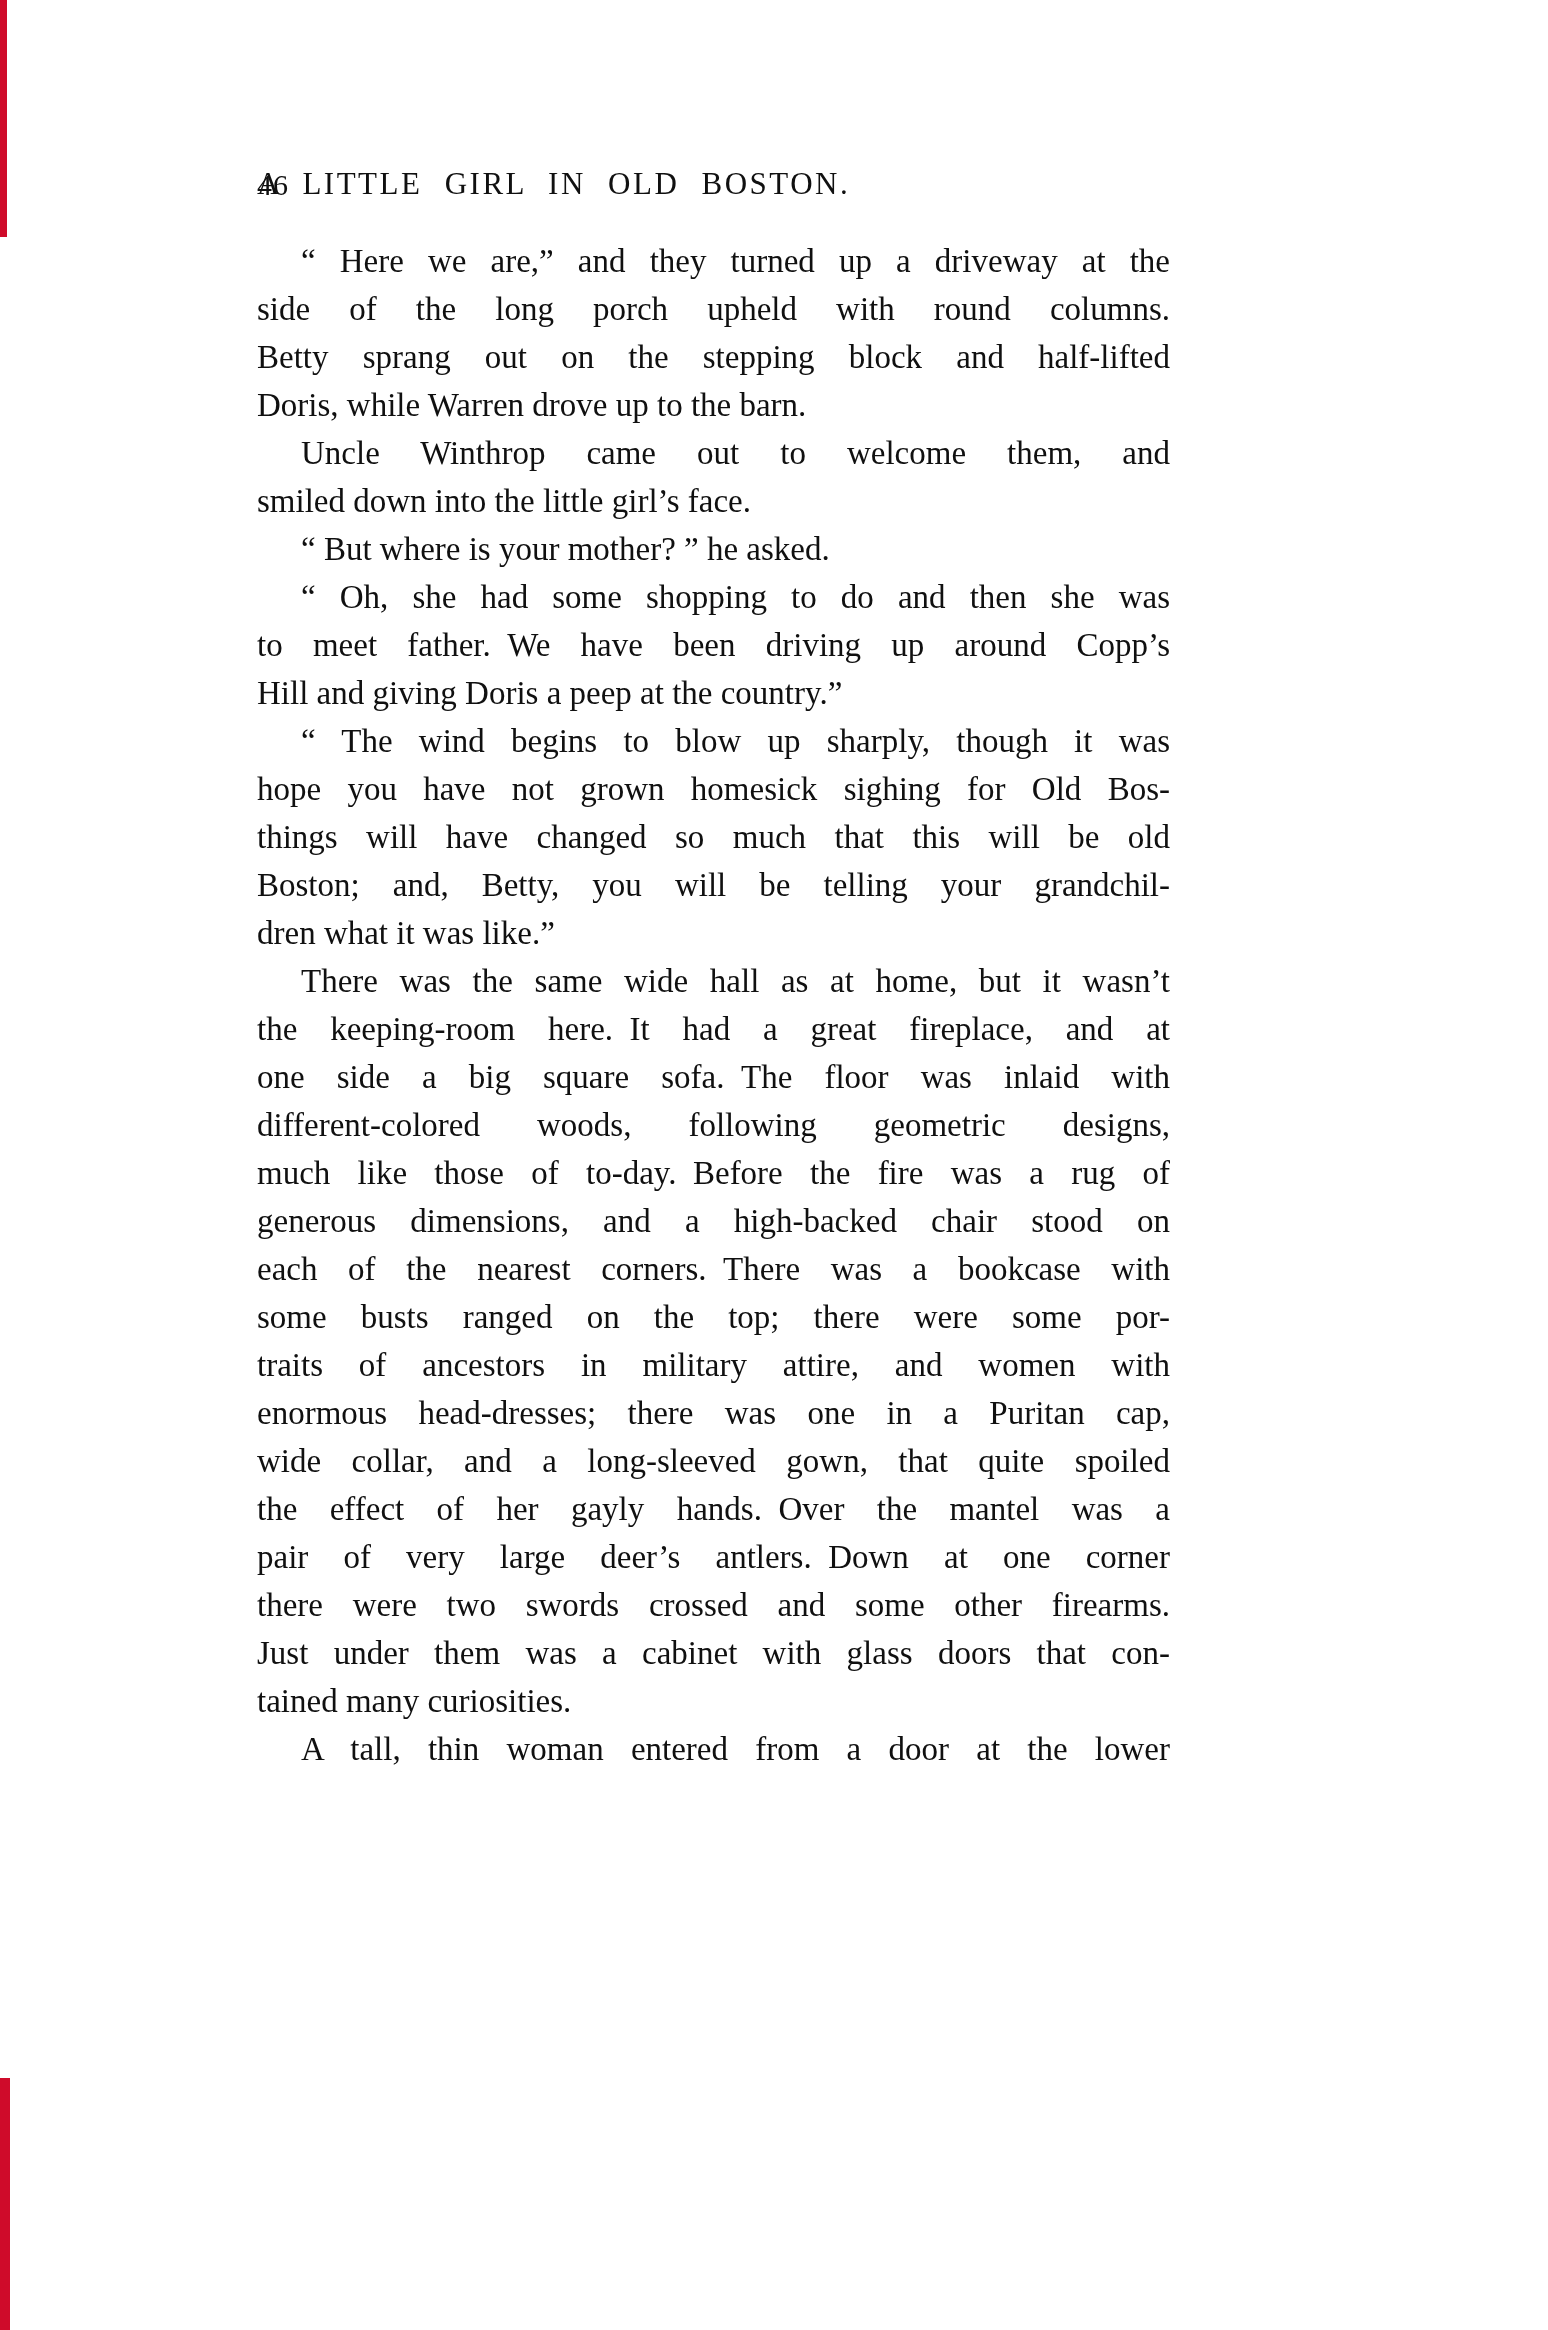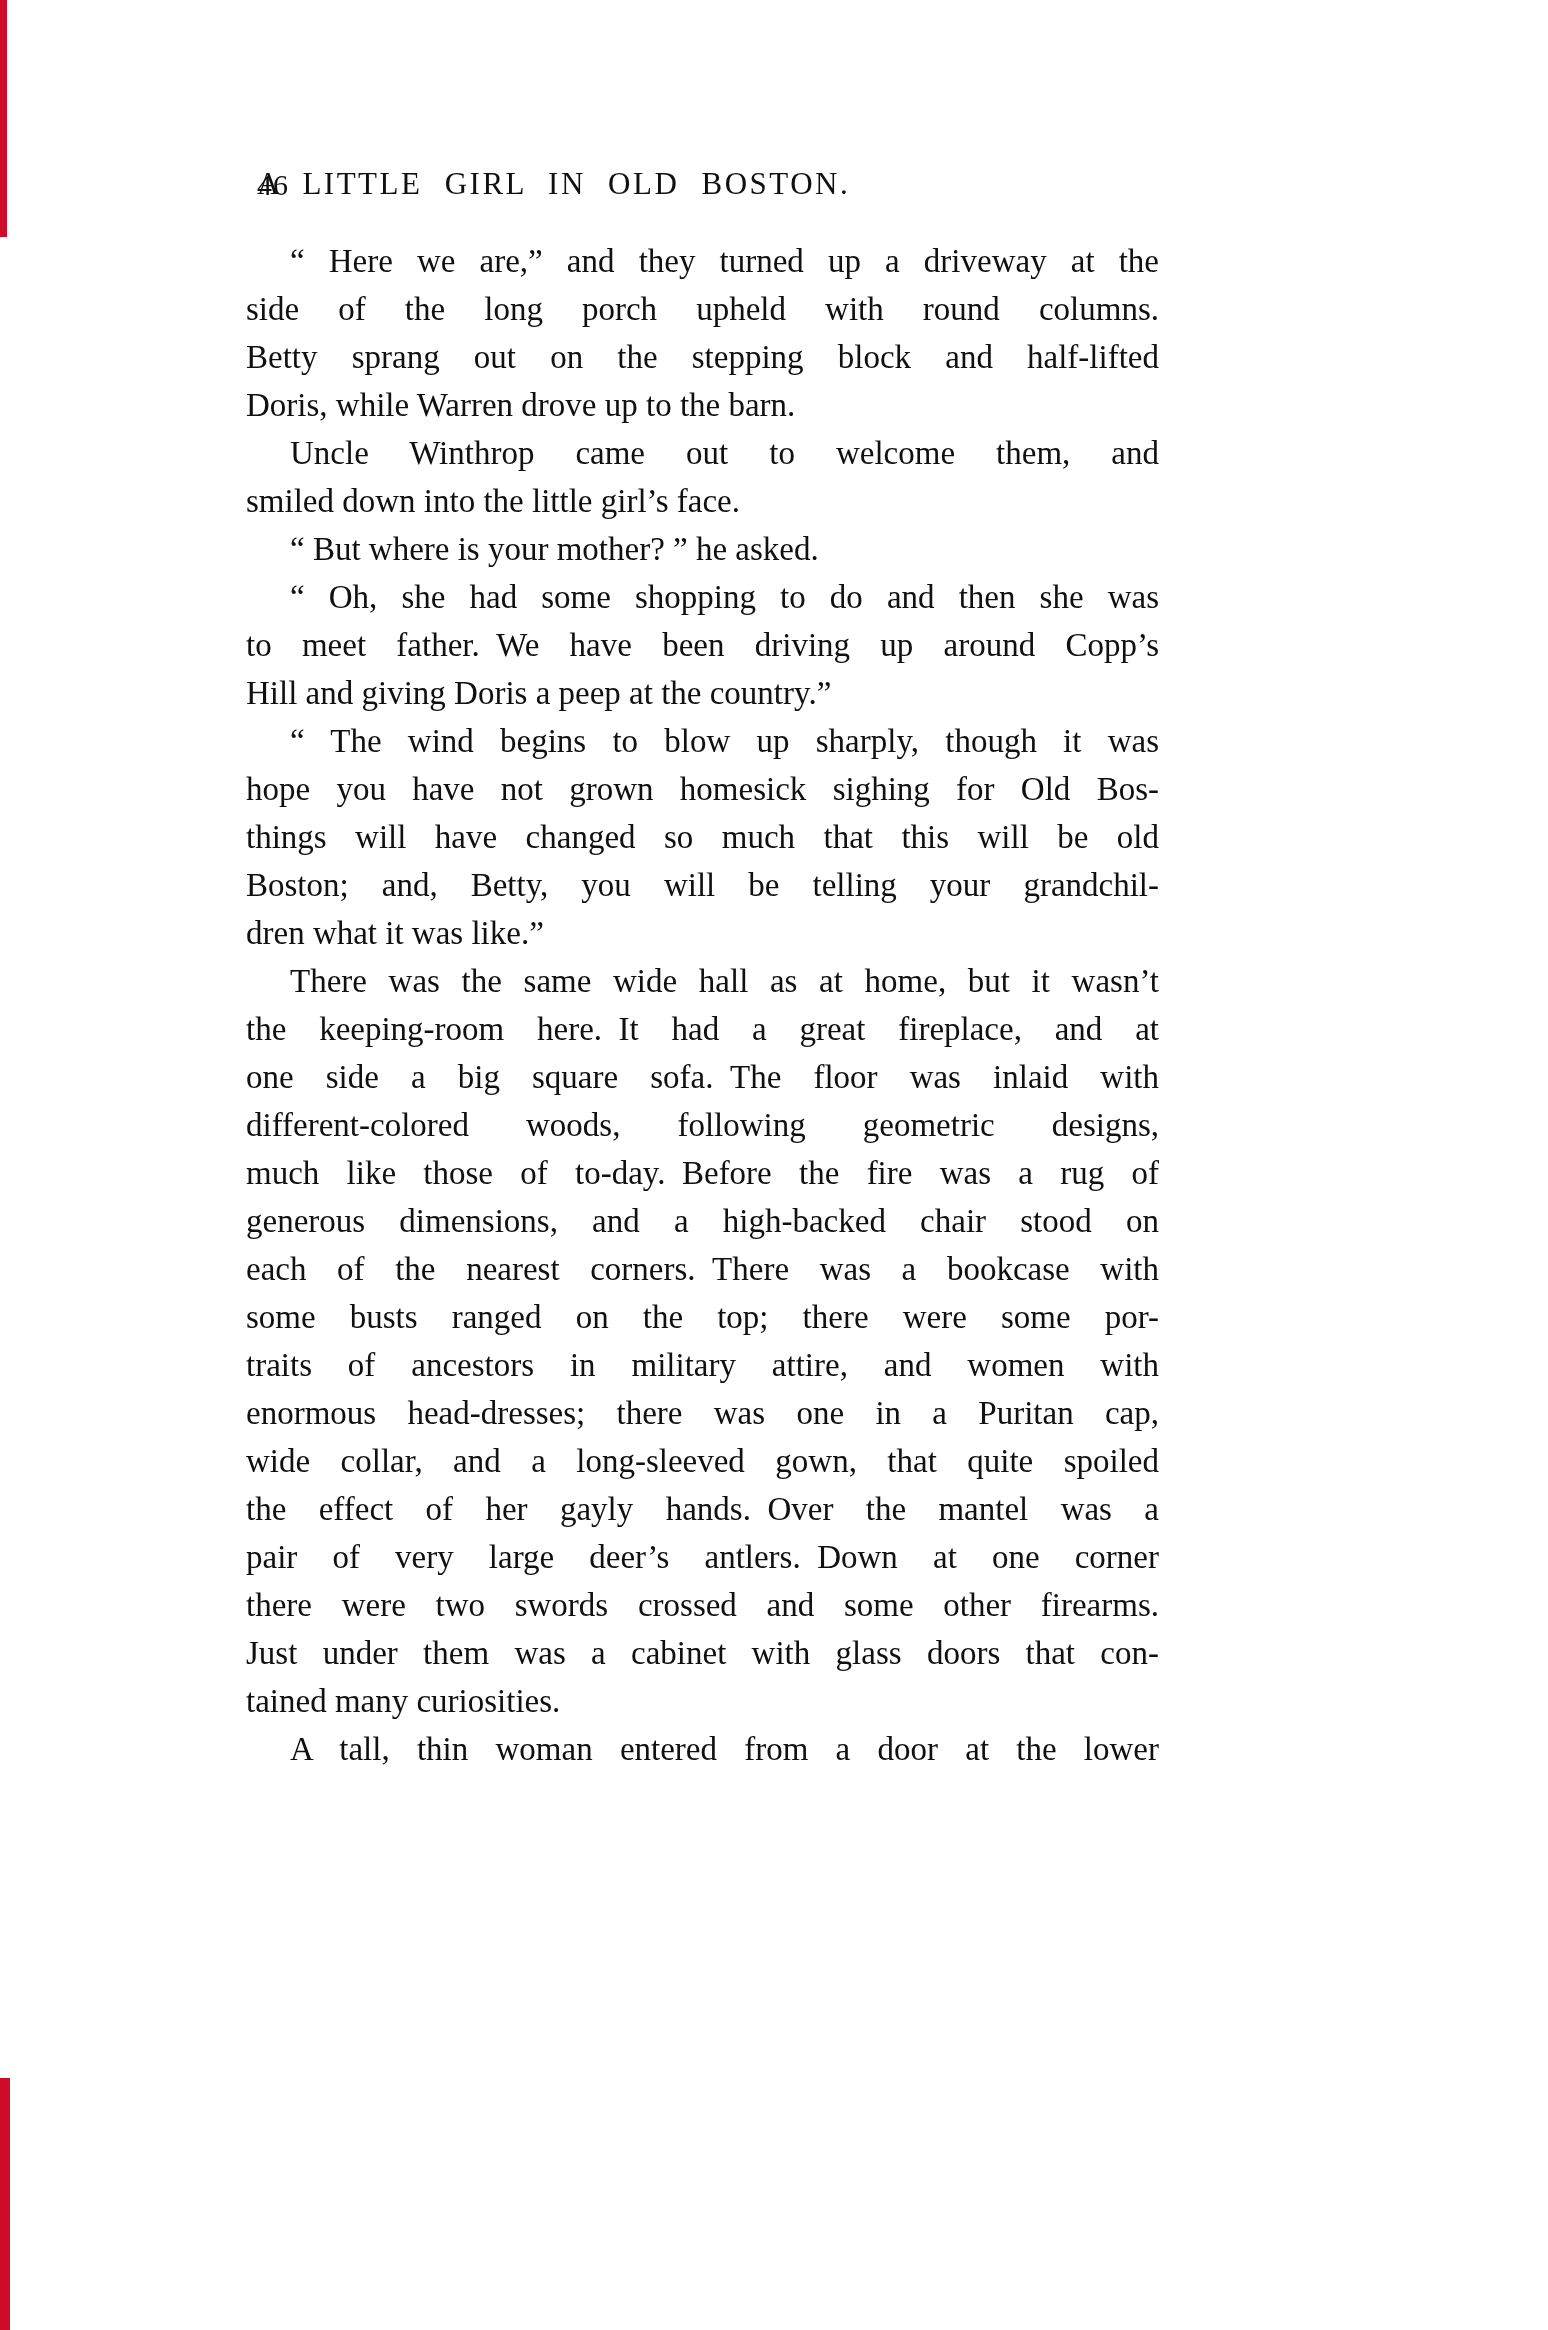--- a/index.html
+++ b/index.html
@@ -22,21 +22,21 @@
     font-size:30px;letter-spacing:1px;
   }
   .title{
     text-align:left;
     font-size:31px;
     letter-spacing:2.5px;
     word-spacing:12px;
     white-space:nowrap;
   }
   .body-text{
-    position:absolute;left:246px;top:237px;width:913px;
+    position:absolute;left:257px;top:237px;width:913px;
     font-size:33px;
     line-height:48px;
     text-align:justify;
     text-justify:inter-word;
   }
   .para{margin:0;padding:0;}
   .line{display:block;}
   .line.j{text-align:justify;text-align-last:justify;}
   .line.first{text-indent:44px;}
 </style>

